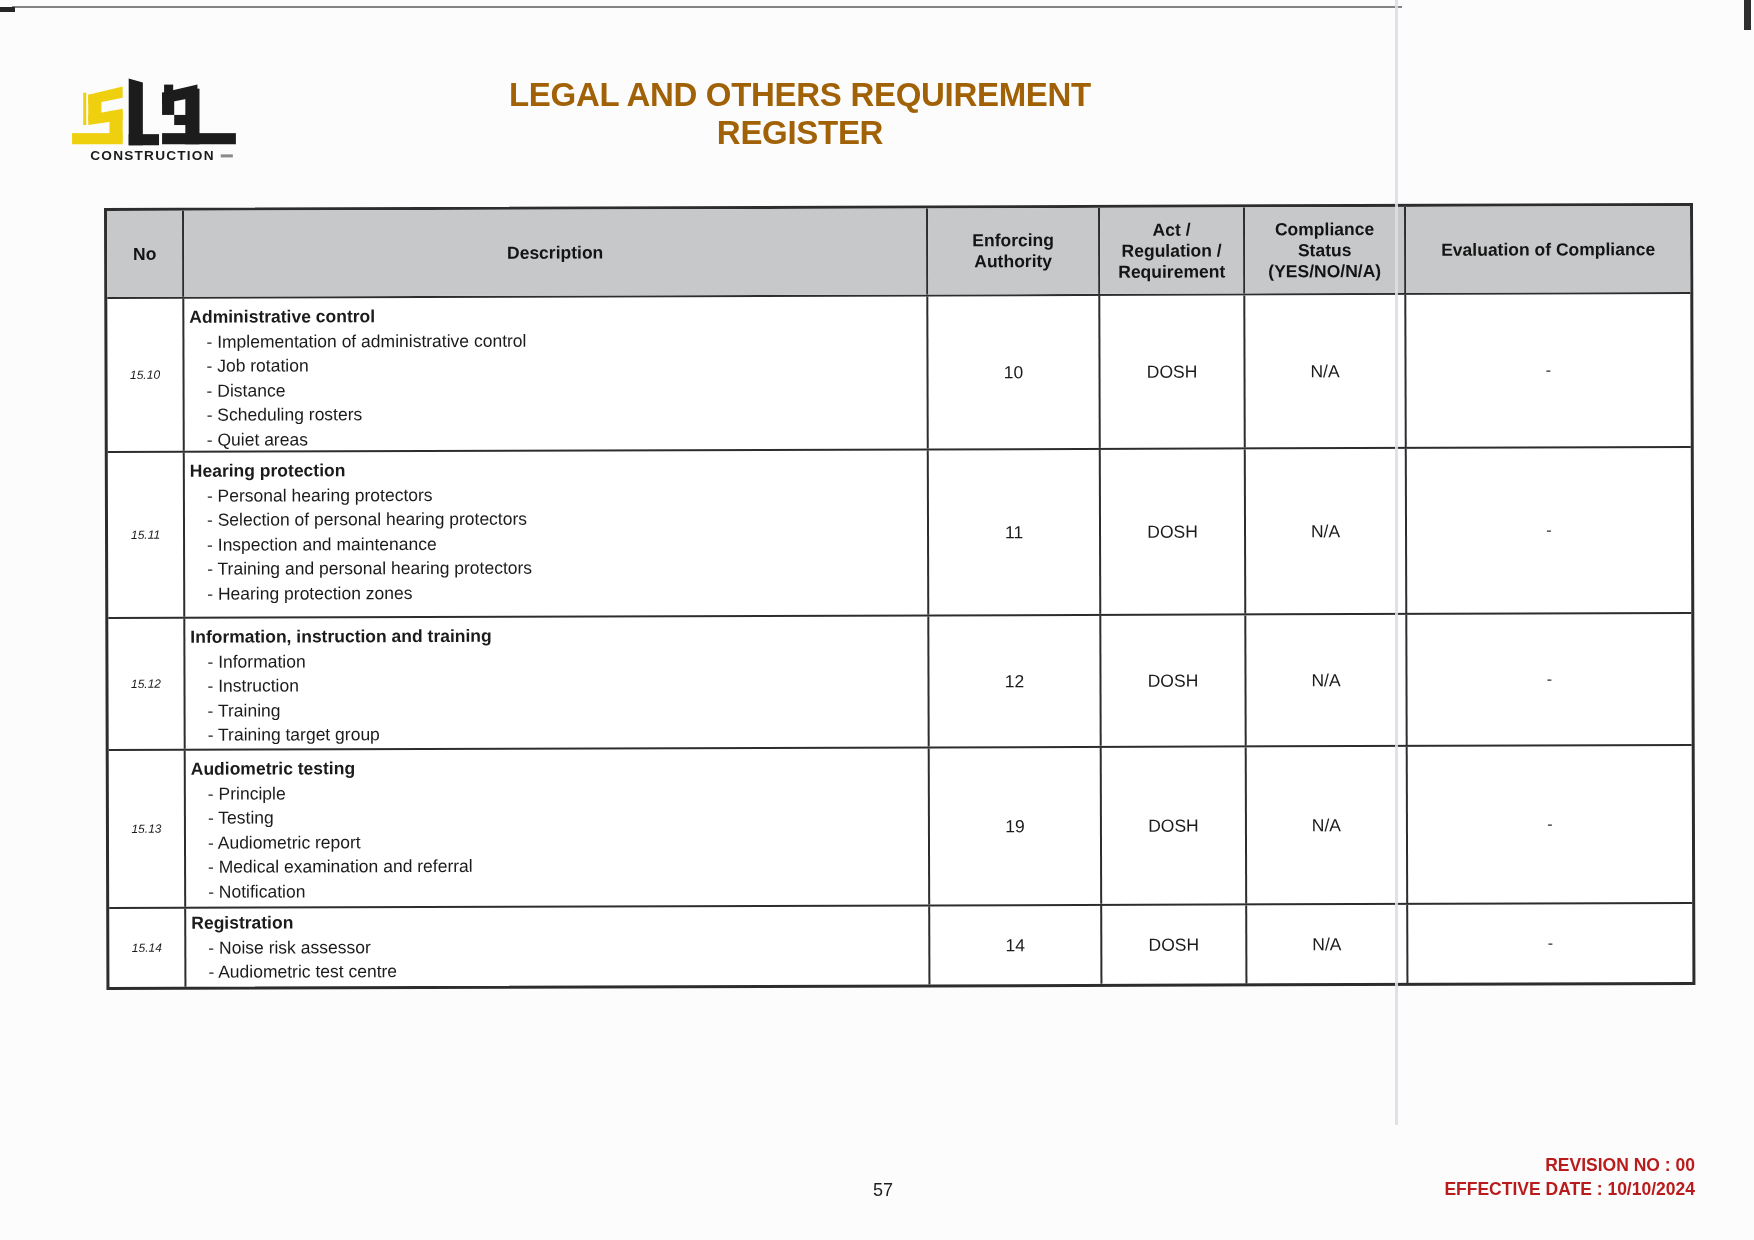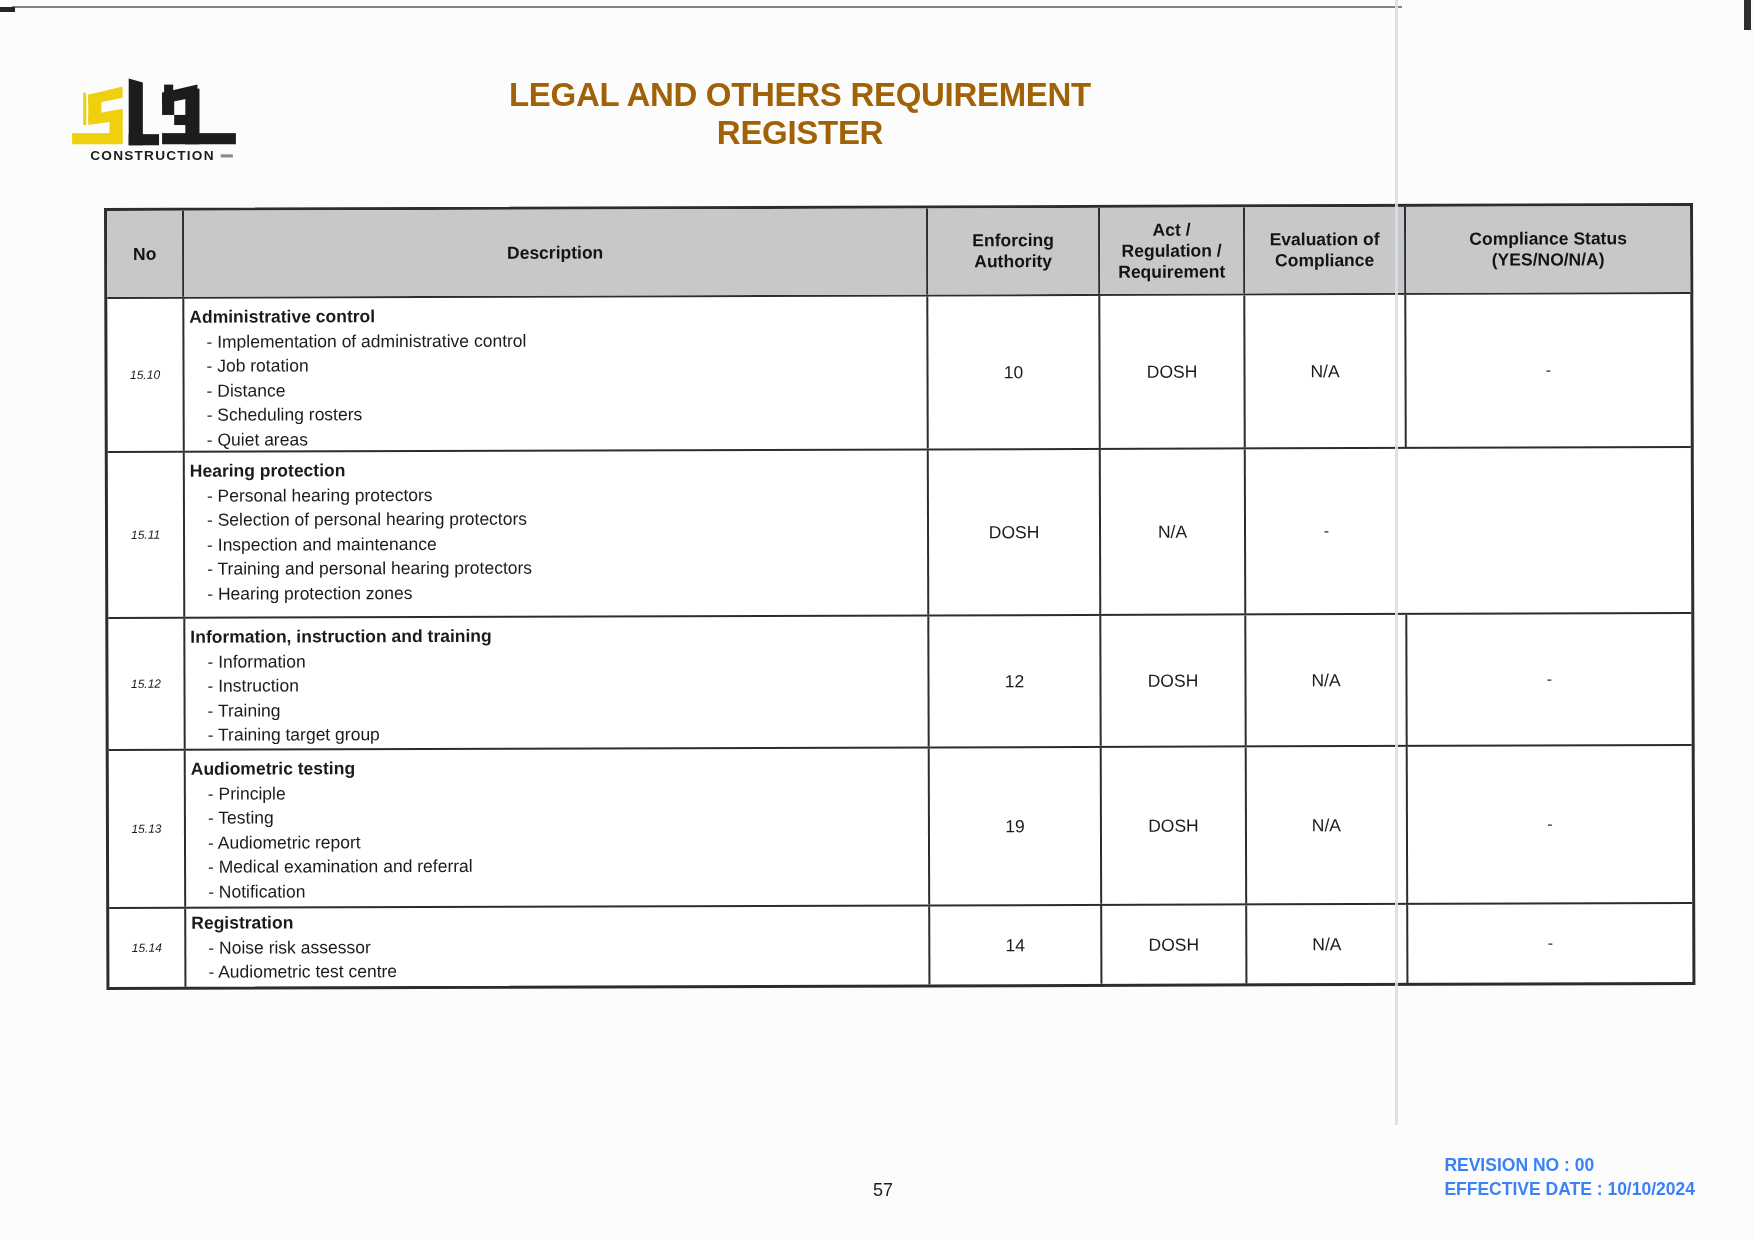--- a/index.html
+++ b/index.html
@@ -43,22 +43,22 @@
   .no-cell{display:flex;align-items:center;justify-content:center;font-size:12px;font-style:italic;}
   .desc-cell{padding:6px 8px 0 5px;line-height:24.5px;font-size:17.5px;}
   .r5 .desc-cell{padding-top:2px;}
   .cat{font-weight:700;}
   .item{padding-left:17px;}
   .val-cell{display:flex;align-items:center;justify-content:center;font-size:17.5px;}
   .dash-cell{display:flex;align-items:center;justify-content:center;font-size:16px;color:#2a2a2a;}
   
   .page-number{position:absolute;left:855px;top:1180px;width:56px;text-align:center;font-size:18px;color:#1d1d1d;}
   .doc-meta{
-    position:absolute;right:59px;top:1154px;text-align:left;
-    font-size:17.5px;line-height:23.5px;font-weight:600;color:#3b82f6;
+    position:absolute;right:59px;top:1154px;text-align:right;
+    font-size:17.5px;line-height:23.5px;font-weight:600;color:#b91c1c;
   }
 </style>
 </head>
 <body>
 
 <div class="scan-top-line"></div>
 <div class="scan-corner-tl"></div>
 <div class="scan-corner-tr"></div>
 <div class="scan-fold"></div>
 
@@ -91,23 +91,23 @@
 
 <div class="table">
 
   <div class="tr thead">
     <div class="td">No</div>
     <div class="td">Description</div>
     <div class="td">Enforcing
 Authority</div>
     <div class="td">Act / Regulation /
 Requirement</div>
-    <div class="td">Evaluation of Compliance</div>
     <div class="td">Compliance Status
 (YES/NO/N/A)</div>
+    <div class="td">Evaluation of Compliance</div>
   </div>
 
   <div class="tr r1">
     <div class="td no-cell">15.10</div>
     <div class="td desc-cell">
       <div class="cat">Administrative control</div>
       <div class="item">- Implementation of administrative control</div>
       <div class="item">- Job rotation</div>
       <div class="item">- Distance</div>
       <div class="item">- Scheduling rosters</div>
@@ -122,20 +122,21 @@
   <div class="tr r2">
     <div class="td no-cell">15.11</div>
     <div class="td desc-cell">
       <div class="cat">Hearing protection</div>
       <div class="item">- Personal hearing protectors</div>
       <div class="item">- Selection of personal hearing protectors</div>
       <div class="item">- Inspection and maintenance</div>
       <div class="item">- Training and personal hearing protectors</div>
       <div class="item">- Hearing protection zones</div>
     </div>
+    <div class="td val-cell">11</div>
     <div class="td val-cell">DOSH</div>
     <div class="td val-cell">N/A</div>
     <div class="td dash-cell">-</div>
   </div>
 
   <div class="tr r3">
     <div class="td no-cell">15.12</div>
     <div class="td desc-cell">
       <div class="cat">Information, instruction and training</div>
       <div class="item">- Information</div>

